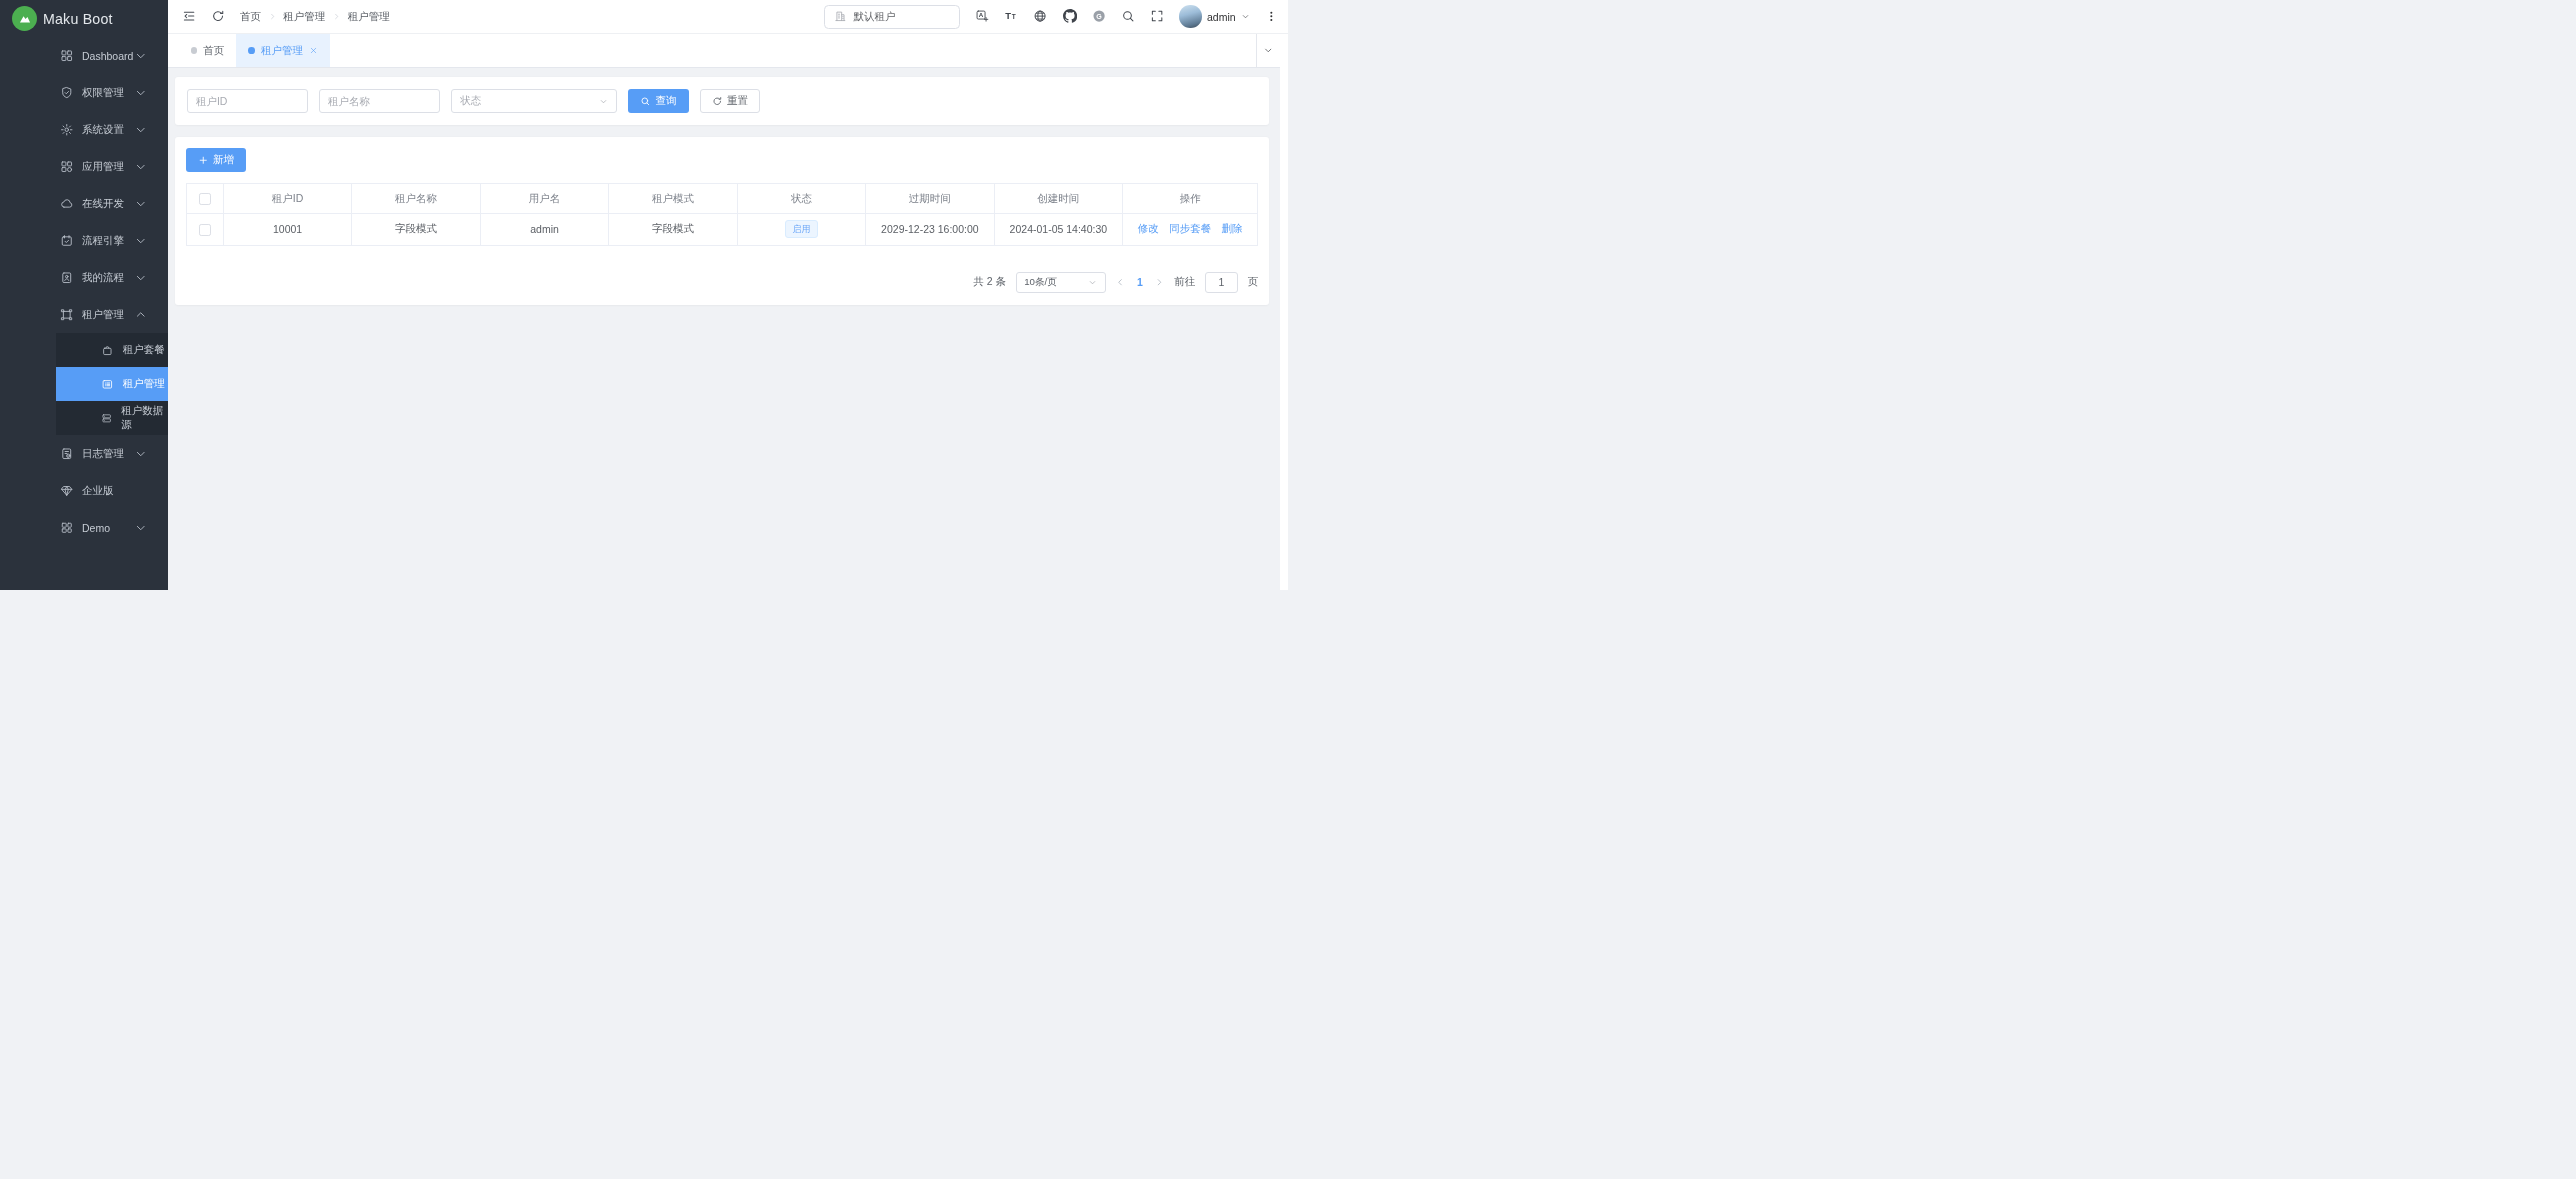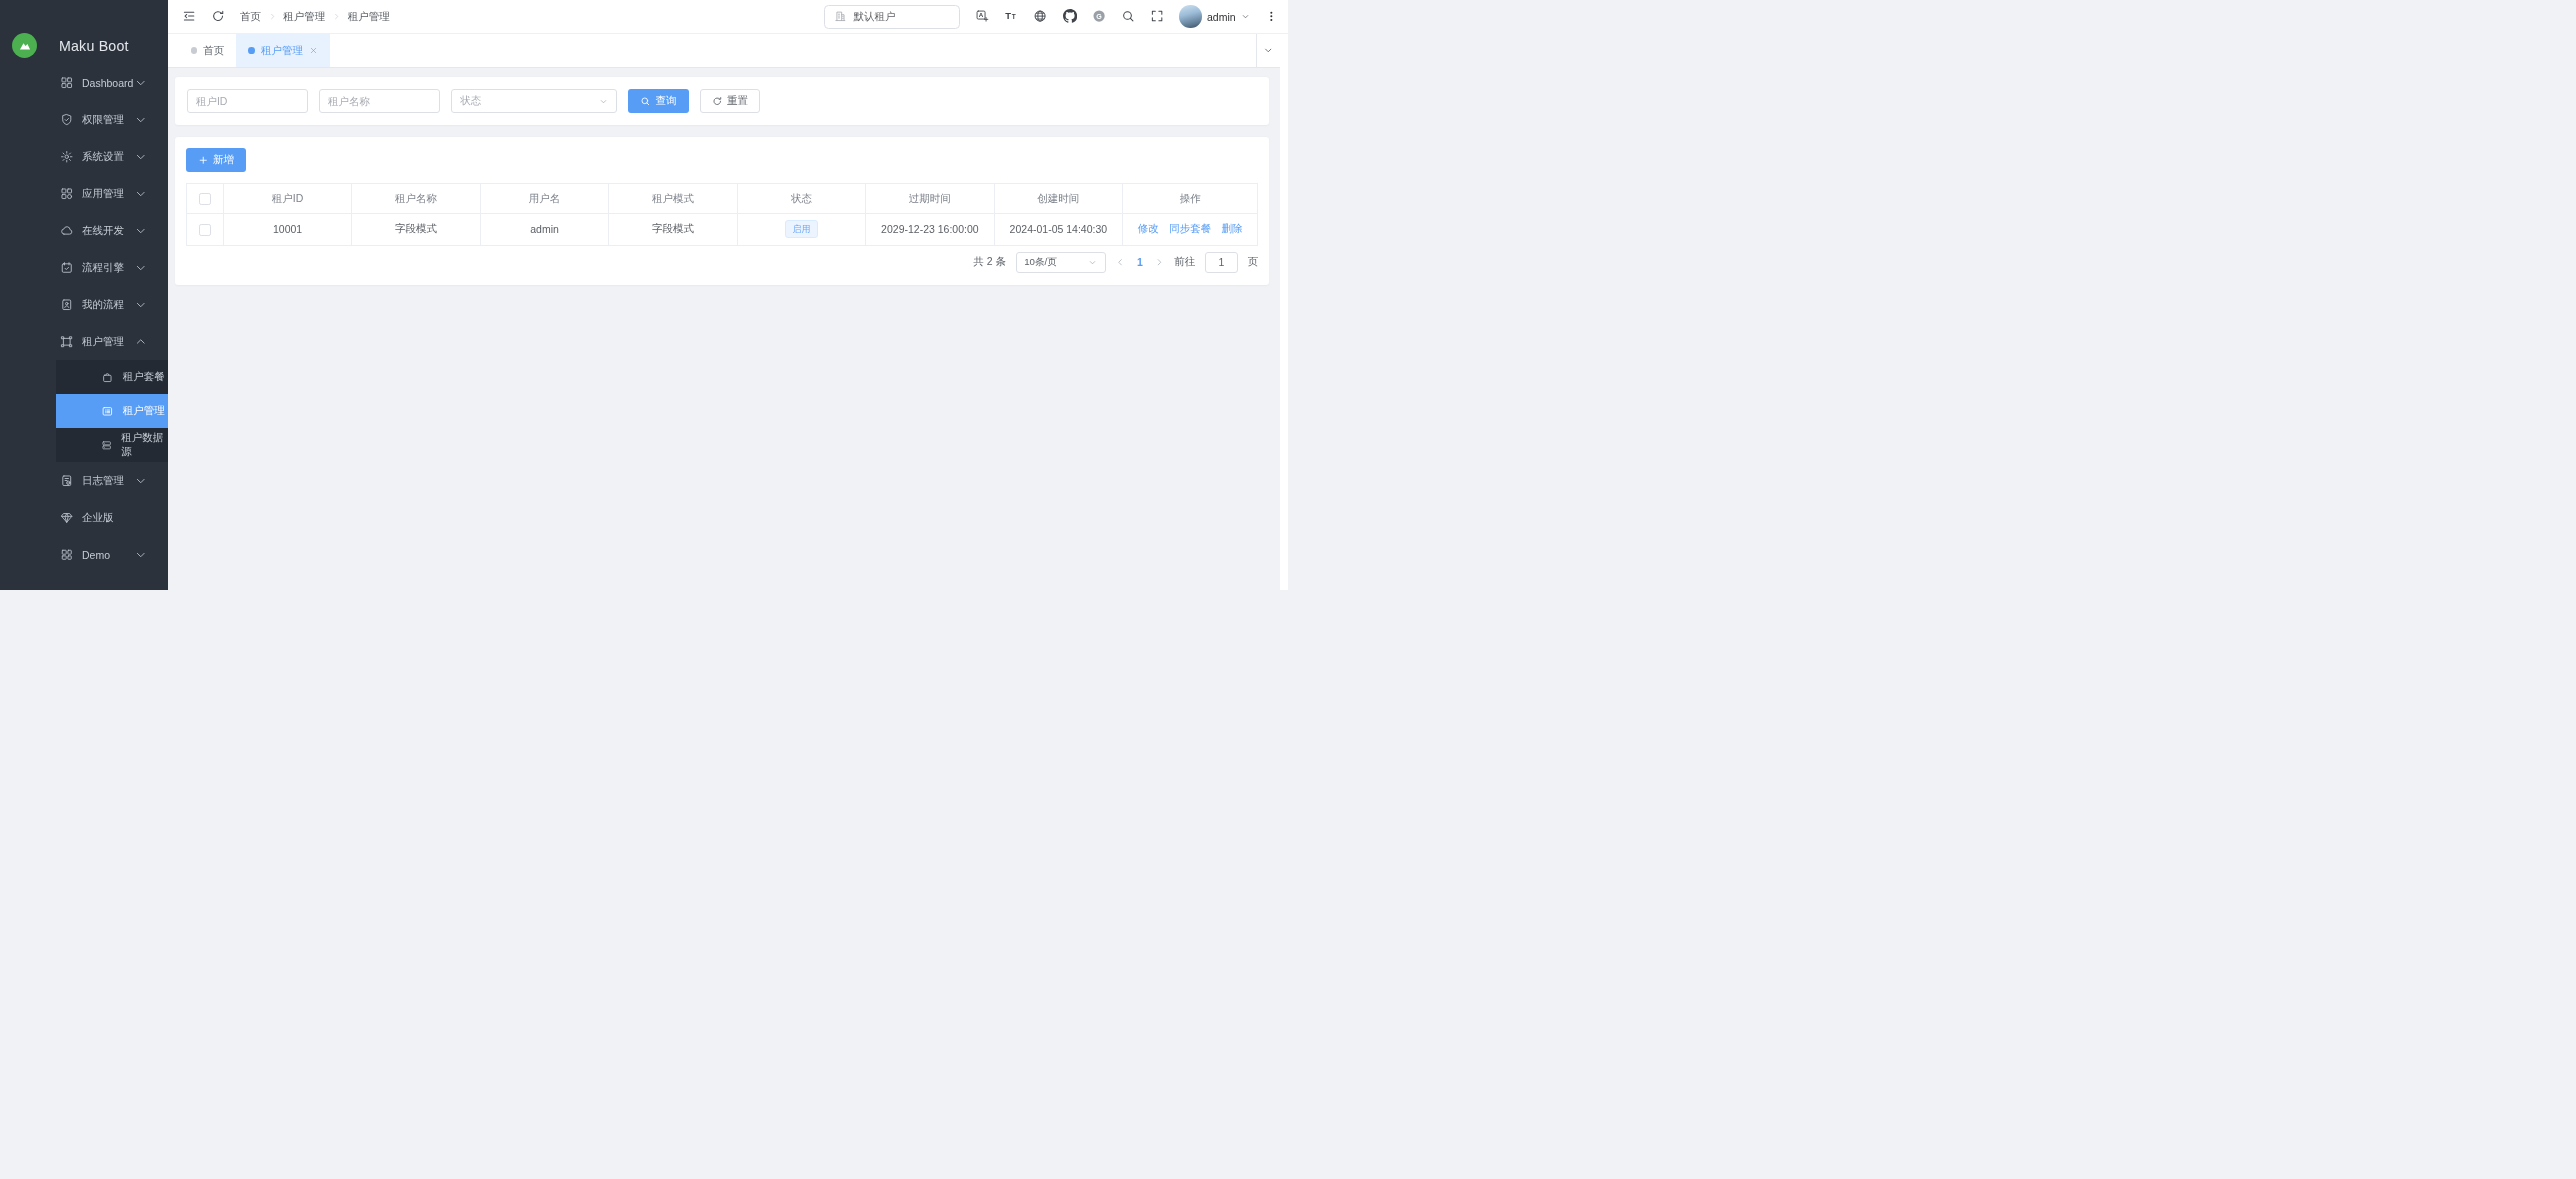--- a/index.html
+++ b/index.html
@@ -4,21 +4,21 @@
 <style>
   html,body{margin:0;padding:0;}
   body{width:1288px;height:590px;overflow:hidden;background:#f0f2f5;
        font-family:"Liberation Sans","DejaVu Sans",sans-serif;-webkit-font-smoothing:antialiased;}
   .app{display:flex;width:100%;height:100%;}
   .icn{display:inline-flex;align-items:center;justify-content:center;}
   .icn svg{width:100%;height:100%;display:block;}
 
   
   .sidebar{width:168px;flex-shrink:0;background:#2b323c;color:#c6ccd4;display:flex;flex-direction:column;}
-  .logo{height:37px;display:flex;align-items:center;padding-left:12px;gap:22px;flex-shrink:0;margin-top:27px;}
+  .logo{height:37px;display:flex;align-items:center;padding-left:12px;gap:6px;flex-shrink:0;}
   .logo-badge{width:25px;height:25px;border-radius:50%;background:#4caf50;display:flex;align-items:center;justify-content:center;flex-shrink:0;}
   .logo-badge svg{width:15.7px;height:15.7px;}
   .logo-title{font-size:14.2px;color:#e4e8ec;letter-spacing:0.2px;}
   .menu{flex:1;overflow:hidden;padding-left:40px;}
   .menu-item{height:37px;display:flex;align-items:center;padding:0 12px 0 19.5px;font-size:10.5px;cursor:pointer;}
   .menu-item .icn{width:13.5px;height:13.5px;margin-right:9px;color:#b9c0c9;flex-shrink:0;}
   .menu-item .lbl{flex:1;white-space:nowrap;}
   .chev{width:9px;height:9px;color:#9aa1ab;}
   .submenu{background:#232a33;margin-left:16px;}
   .sub-item{height:34px;display:flex;align-items:center;padding-left:45px;font-size:10.5px;cursor:pointer;color:#c6ccd4;}
@@ -79,21 +79,21 @@
   table{width:100%;border-collapse:collapse;table-layout:fixed;margin-top:11.2px;}
   th,td{border:0.7px solid #ebeef5;text-align:center;font-size:10.5px;padding:0 3px;overflow:hidden;white-space:nowrap;}
   th{color:#7d828b;font-weight:500;height:28.4px;background:#fff;}
   td{color:#5c6066;height:31px;background:#fff;}
   .cb{display:inline-block;width:10.5px;height:10.5px;border:0.7px solid #dcdfe6;border-radius:2.2px;background:#fff;cursor:pointer;vertical-align:middle;}
   .badge{display:inline-block;padding:1.5px 6.7px;font-size:9px;line-height:12.7px;color:#6ca7f8;background:#ecf5ff;
          border:0.7px solid #d9ecff;border-radius:3px;}
   .link{color:#579df6;margin:0 5.2px;cursor:pointer;text-decoration:none;}
   .link.disabled{color:#a9cdf8;cursor:not-allowed;}
 
-  .pagination{display:flex;align-items:center;justify-content:flex-end;gap:9.7px;margin-top:6px;font-size:10.5px;color:#5d6269;}
+  .pagination{display:flex;align-items:center;justify-content:flex-end;gap:9.7px;margin-top:26px;font-size:10.5px;color:#5d6269;}
   .page-size{width:90px;height:21px;box-sizing:border-box;border:0.7px solid #dcdfe6;border-radius:3px;display:flex;
              align-items:center;padding:0 7.5px;font-size:9.7px;color:#5d6269;cursor:pointer;}
   .page-size .chev{margin-left:auto;color:#a8abb2;}
   .parrow{width:10.5px;height:10.5px;color:#b4bac3;cursor:pointer;}
   .pnum{color:#579df6;font-weight:600;padding:0 1.5px;cursor:pointer;}
   .goto-input{width:33px;height:21px;box-sizing:border-box;border:0.7px solid #dcdfe6;border-radius:3px;text-align:center;
               font-size:10.5px;color:#5d6269;outline:none;font-family:inherit;}
 </style>
 </head>
 <body>

